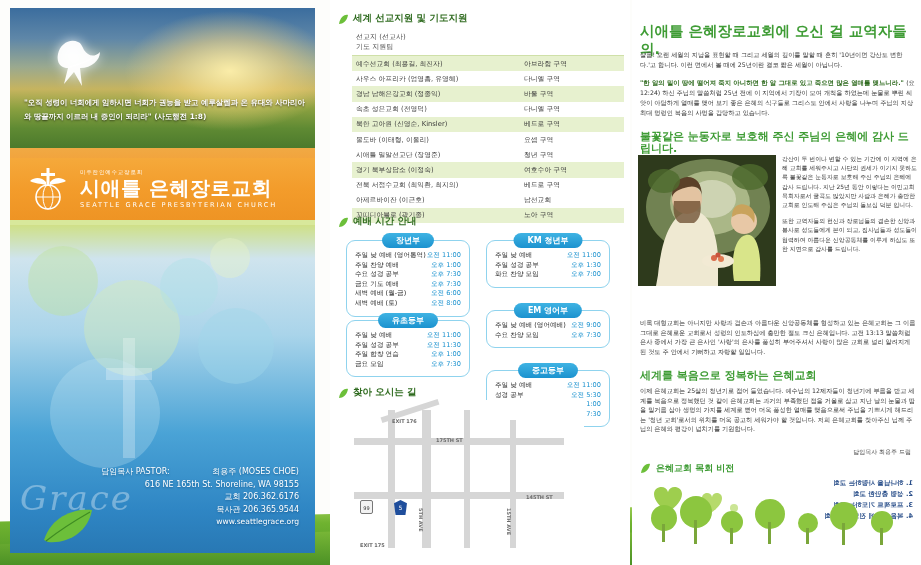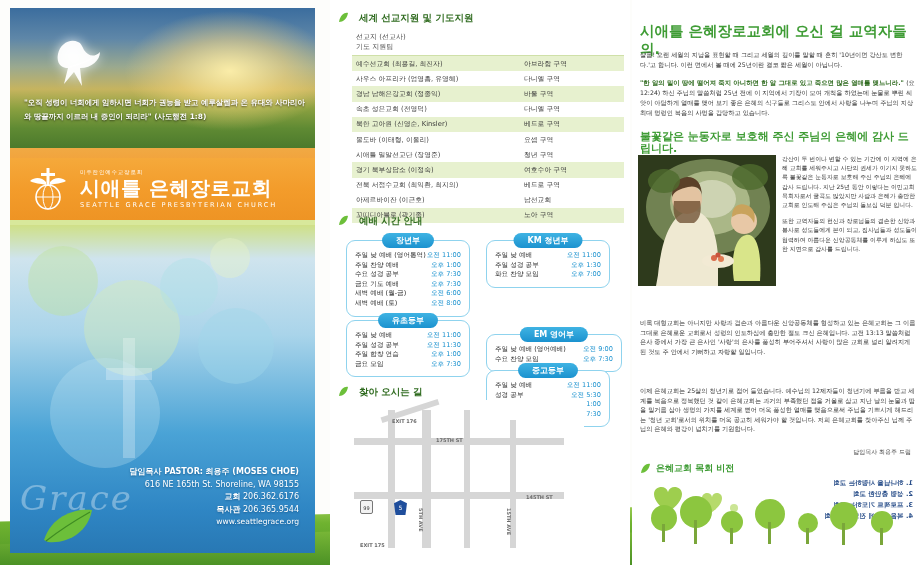--- a/index.html
+++ b/index.html
@@ -70,39 +70,39 @@
   .lcross:before, .lcross:after {
     content: ""; position: absolute; background: rgba(255,255,255,.55);
   }
   .lcross:before { left: 17px; top: 0; width: 12px; height: 120px; }
   .lcross:after  { left: 0; top: 32px; width: 46px; height: 12px; }
   .contact {
     position: absolute; right: 16px; top: 458px; width: 250px;
     text-align: right; color: #ffffff; font-size: 8px; line-height: 12.5px;
     text-shadow: 0 1px 2px rgba(0,60,110,.55);
   }
-  .contact .big { font-weight: bold; }
+  .contact .big { font-weight: normal; margin-left: 40px; }
   .contact .url { font-size: 7.6px; }
   .script-deco {
     position: absolute; left: 10px; top: 470px; width: 180px; height: 70px;
     font-family: "DejaVu Serif", serif; font-style: italic;
     font-size: 34px; color: rgba(255,255,255,.35); letter-spacing: 2px;
   }
   .leaf {
     position: absolute; left: 32px; top: 498px; width: 52px; height: 40px;
     z-index: 7;
   }
 
   
   .panel-mid {
     position: absolute; left: 330px; top: 0; width: 300px; height: 565px;
     z-index: 5; background: #ffffff;
   }
   .sec-head {
-    display: flex; align-items: flex-start; gap: 10px;
+    display: flex; align-items: flex-end; gap: 4px;
     font-size: 9.5px; font-weight: bold; color: #2f6b1f;
   }
   .leaf-bullet { width: 11px; height: 11px; flex: 0 0 11px; }
   .mis-head {
     position: absolute; left: 8px; top: 12px; width: 286px;
   }
   .tbl { position: absolute; left: 22px; top: 30px; width: 272px; }
   .tbl-hdr {
     display: flex; font-size: 7px; color: #4a4a4a; padding: 2px 4px 3px 4px;
     border-bottom: 1px solid #cfe0a8;
@@ -387,21 +387,21 @@
             <div class="row">
               <span>주일 성경 공부</span>
               <span class="t">오후 1:30</span>
             </div>
             <div class="row">
               <span>화요 찬양 모임</span>
               <span class="t">오후 7:00</span>
             </div>
           </div>
       </div>
-      <div class="card" style="left:140px;top:78px;width:136px;margin-top:24px;">
+      <div class="card" style="left:140px;top:78px;width:124px;">
         <div class="card-title">EM 영어부</div>
         <div id="card2">
             <div class="row">
               <span>주일 낮 예배 (영어예배)</span>
               <span class="t">오전 9:00</span>
             </div>
             <div class="row">
               <span>수요 찬양 모임</span>
               <span class="t">오후 7:30</span>
             </div>
@@ -553,20 +553,21 @@
         <ellipse cx="112" cy="22" rx="18" ry="13" fill="#4f6b2e" opacity=".8"></ellipse>
       </svg>
     </div>
 
     <div class="r-col">
       <p>강산이 두 번이나 변할 수 있는 기간에 이 지역에 은혜 교회를 세워주시고 사단의 권세가 이기지 못하도록 불꽃같은 눈동자로 보호해 주신 주님의 은혜에 감사 드립니다. 지난 25년 동안 이렇다는 이민고회 목회자로서 굴곡도 많았지만 사람과 은혜가 충만한 교회로 인도해 주심은 주님의 돌보심 덕분 입니다.</p>
       <p style="margin-top:7px;">또한 교역자들의 헌신과 장로님들의 겸손한 신앙과 봉사로 성도들에게 본이 되고, 집사님들과 성도들이 협력하여 아름다운 신앙공동체를 이루게 하심도 또한 지면으로 감사를 드립니다.</p>
     </div>
 
     <div class="r-p" style="left:8px;top:318px;width:278px;">비록 대형교회는 아니지만 사랑과 겸손과 아름다운 신앙공동체를 형성하고 있는 은혜교회는 그 이름 그대로 은혜로운 교회로서 성령의 인도하심에 충만한 절도 크신 은혜입니다. 고전 13:13 말씀처럼 은사 중에서 가장 큰 은사인 '사랑'의 은사를 풍성히 부어주셔서 사랑이 많은 교회로 널리 알려지게 된 것도 주 안에서 기뻐하고 자랑할 일입니다.</div>
+    <div class="r-green" style="left:8px;top:370px;width:278px;">세계를 복음으로 정복하는 은혜교회</div>
     <div class="r-p" style="left:8px;top:386px;width:278px;">이제 은혜교회는 25살의 청년기로 접어 들었습니다. 예수님의 12제자들이 청년기에 부름을 받고 세계를 복음으로 정복했던 것 같이 은혜교회는 과거의 부족했던 점을 거울로 삼고 지난 날의 눈물과 땀을 밑거름 삼아 생명의 가지를 세계로 뻗어 더욱 풍성한 열매를 맺음으로써 주님을 기쁘시게 해드리는 '청년 교회'로서의 위치를 더욱 공고히 세워가야 할 것입니다. 저희 은혜교회를 찾아주신 님께 주님의 은혜와 평강이 넘치기를 기원합니다.</div>
 
     <div class="sign">담임목사 최용주 드림</div>
 
     <div class="vision-head">
       <svg class="leaf-bullet" viewBox="0 0 11 11">
         <path d="M1 10 C2 3 7 0 10 1 C9 7 5 10 1 10 Z" fill="#6cbf3a"></path>
       </svg>
       <span>은혜교회 목회 비전</span>
     </div>

